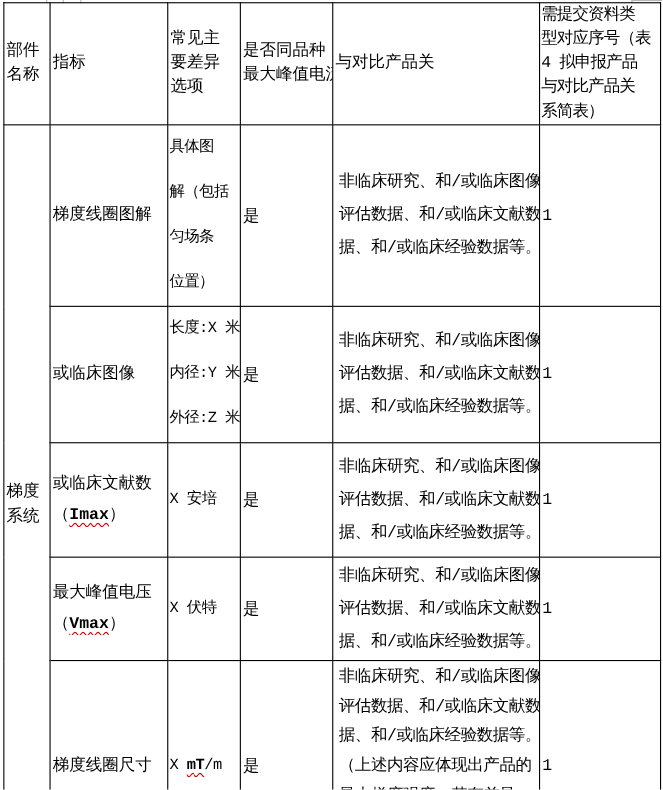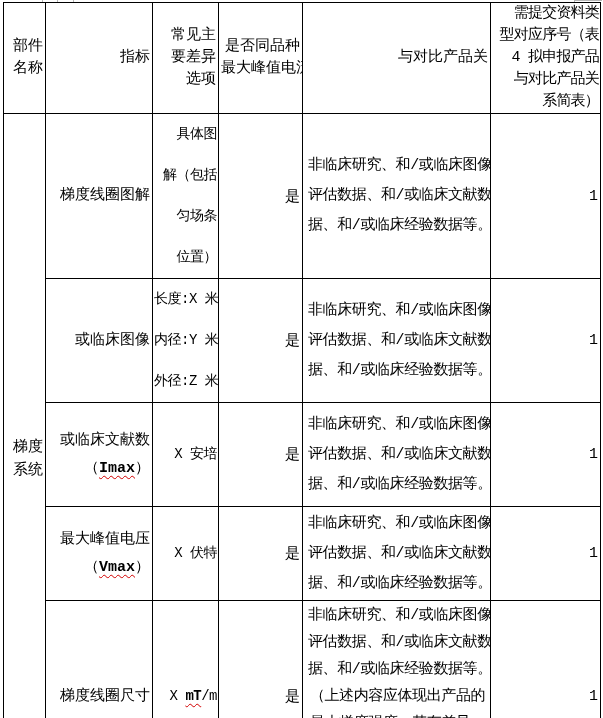--- a/index.html
+++ b/index.html
@@ -26,38 +26,38 @@
   table.cmp{
     position:absolute;left:3px;top:2px;
     border-collapse:collapse;table-layout:fixed;
     width:597px;
   }
   .cmp th,.cmp td{
     border:1px solid #000;
     background:#fff;
     font-weight:normal;
     vertical-align:middle;
-    text-align:right;
+    text-align:left;
     white-space:pre;
     padding:0 2px;
     font-size:15px;
     overflow:hidden;
   }
   .cmp th{line-height:22px;}
   col.c1{width:42px;} col.c2{width:107px;} col.c3{width:66px;}
   col.c4{width:84px;} col.c5{width:188px;} col.c6{width:110px;}
   th.h-refno{letter-spacing:-0.8px;padding:0 1px;}
   td.cell-group{
     vertical-align:top;padding-top:322px;line-height:23px;
   }
   td.cell-indicator{line-height:28px;}
   td.cell-options{line-height:41px;font-size:14px;letter-spacing:-0.5px;padding:0 1px;}
   td.cell-same{font-size:15px;}
   td.cell-materials{
-    text-align:center;line-height:30px;letter-spacing:-0.4px;
+    text-align:left;line-height:30px;letter-spacing:-0.4px;
     padding:0 3px 0 5px;
   }
   td.cell-materials.tall{line-height:27px;}
   td.cell-refno{font-size:15px;}
   .wavy{
     text-decoration:underline;
     text-decoration-style:wavy;
     text-decoration-color:#d20000;
     text-decoration-thickness:1px;
     text-underline-offset:3px;

